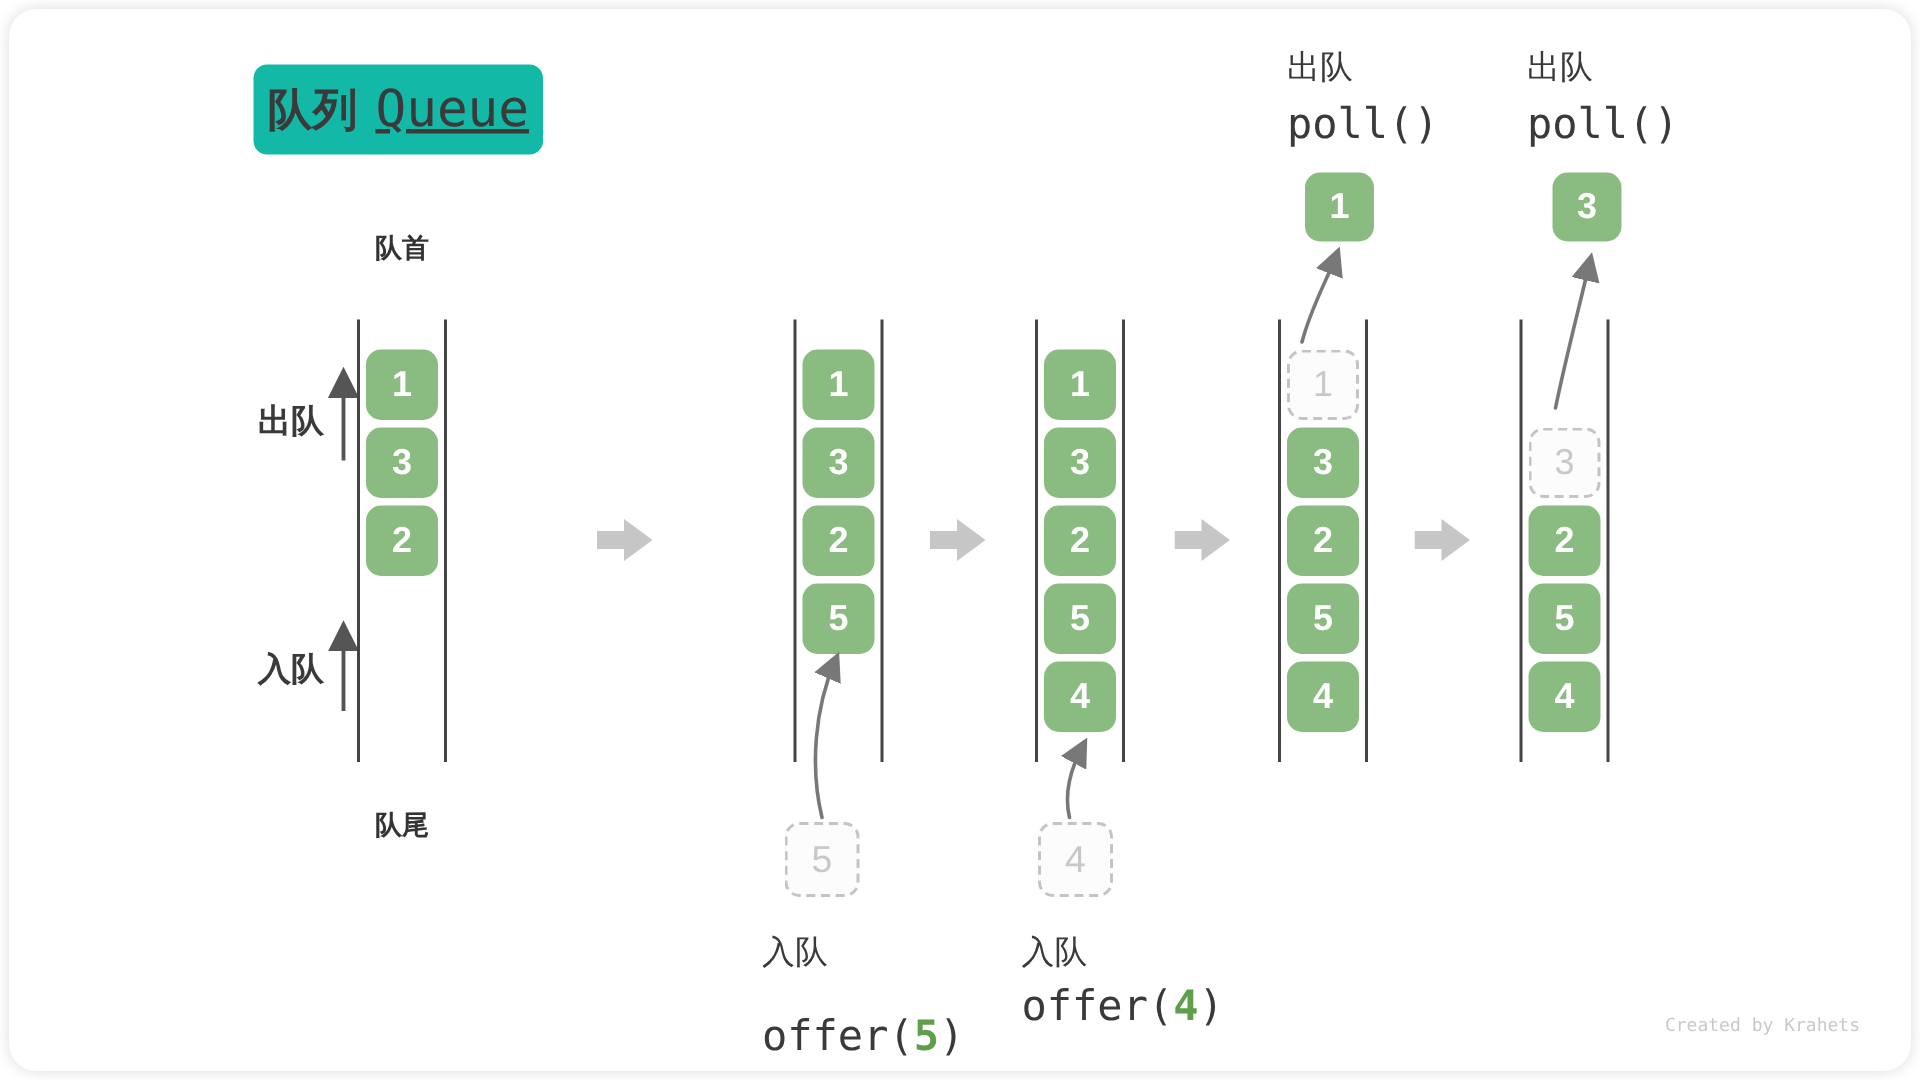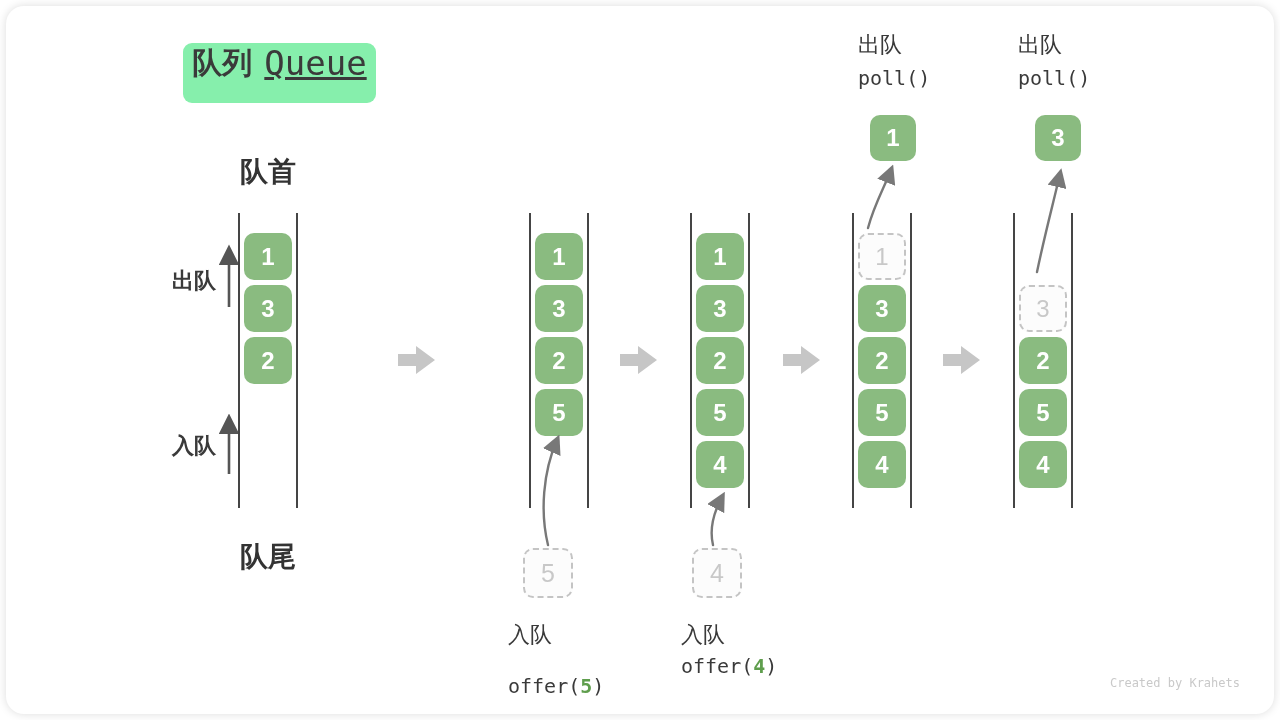--- a/index.html
+++ b/index.html
@@ -10,31 +10,31 @@
   }
   #card{
     position:absolute;left:6px;top:6px;width:1268px;height:708px;
     background:#ffffff;border-radius:18px;
     box-shadow:0 0 10px rgba(0,0,0,0.14);
   }
   .mono{font-family:"DejaVu Sans Mono","Liberation Mono",monospace;}
 
   
   #title-badge{
-    position:absolute;left:183px;top:43px;width:193px;height:60px;
-    background:#86efac;border-radius:9px;
-    display:flex;justify-content:center;gap:12px;
+    position:absolute;left:169px;top:43px;width:193px;height:60px;
+    background:#14b8a6;border-radius:9px;
+    display:flex;align-items:center;justify-content:center;gap:12px;
   }
   #title-badge .zh{font-size:30px;font-weight:bold;color:#3a3a3a;}
   #title-badge .en{font-size:34px;color:#3a3a3a;text-decoration:underline;}
 
   
   .endpoint{
     position:absolute;width:60px;text-align:center;
-    font-size:28px;font-weight:bold;color:#333;
+    font-size:18px;font-weight:bold;color:#333;
   }
   #label-front{left:238px;top:153px;}
   #label-rear{left:238px;top:538px;}
 
   
   .side-op{position:absolute;font-size:22px;font-weight:bold;color:#3a3a3a;}
   #side-dequeue{left:172px;top:266px;}
   #side-enqueue{left:172px;top:431px;}
 
   
@@ -57,21 +57,21 @@
 
   
   .flow-arrow{position:absolute;width:37px;height:30px;top:345px;}
   #flow-1{left:398px;} #flow-2{left:620px;} #flow-3{left:783px;} #flow-4{left:943px;}
 
   
   .curve{position:absolute;overflow:visible;}
 
   
   .op-label{position:absolute;font-size:22px;font-weight:500;color:#3a3a3a;}
-  .op-code{position:absolute;font-size:20px;color:#3a3a3a;}
+  .op-code{position:absolute;font-size:28px;color:#3a3a3a;}
   #deq1-label{left:858px;top:30px;} #deq1-code{left:858px;top:66px;}
   #deq2-label{left:1018px;top:30px;} #deq2-code{left:1018px;top:66px;}
   .result-box{
     position:absolute;width:46px;height:46px;border-radius:10px;top:115px;
     background:#8abb80;color:#fff;display:flex;align-items:center;justify-content:center;
     font-size:24px;font-weight:bold;
   }
   #deq1-box{left:870px;} #deq2-box{left:1035px;}
 
   

